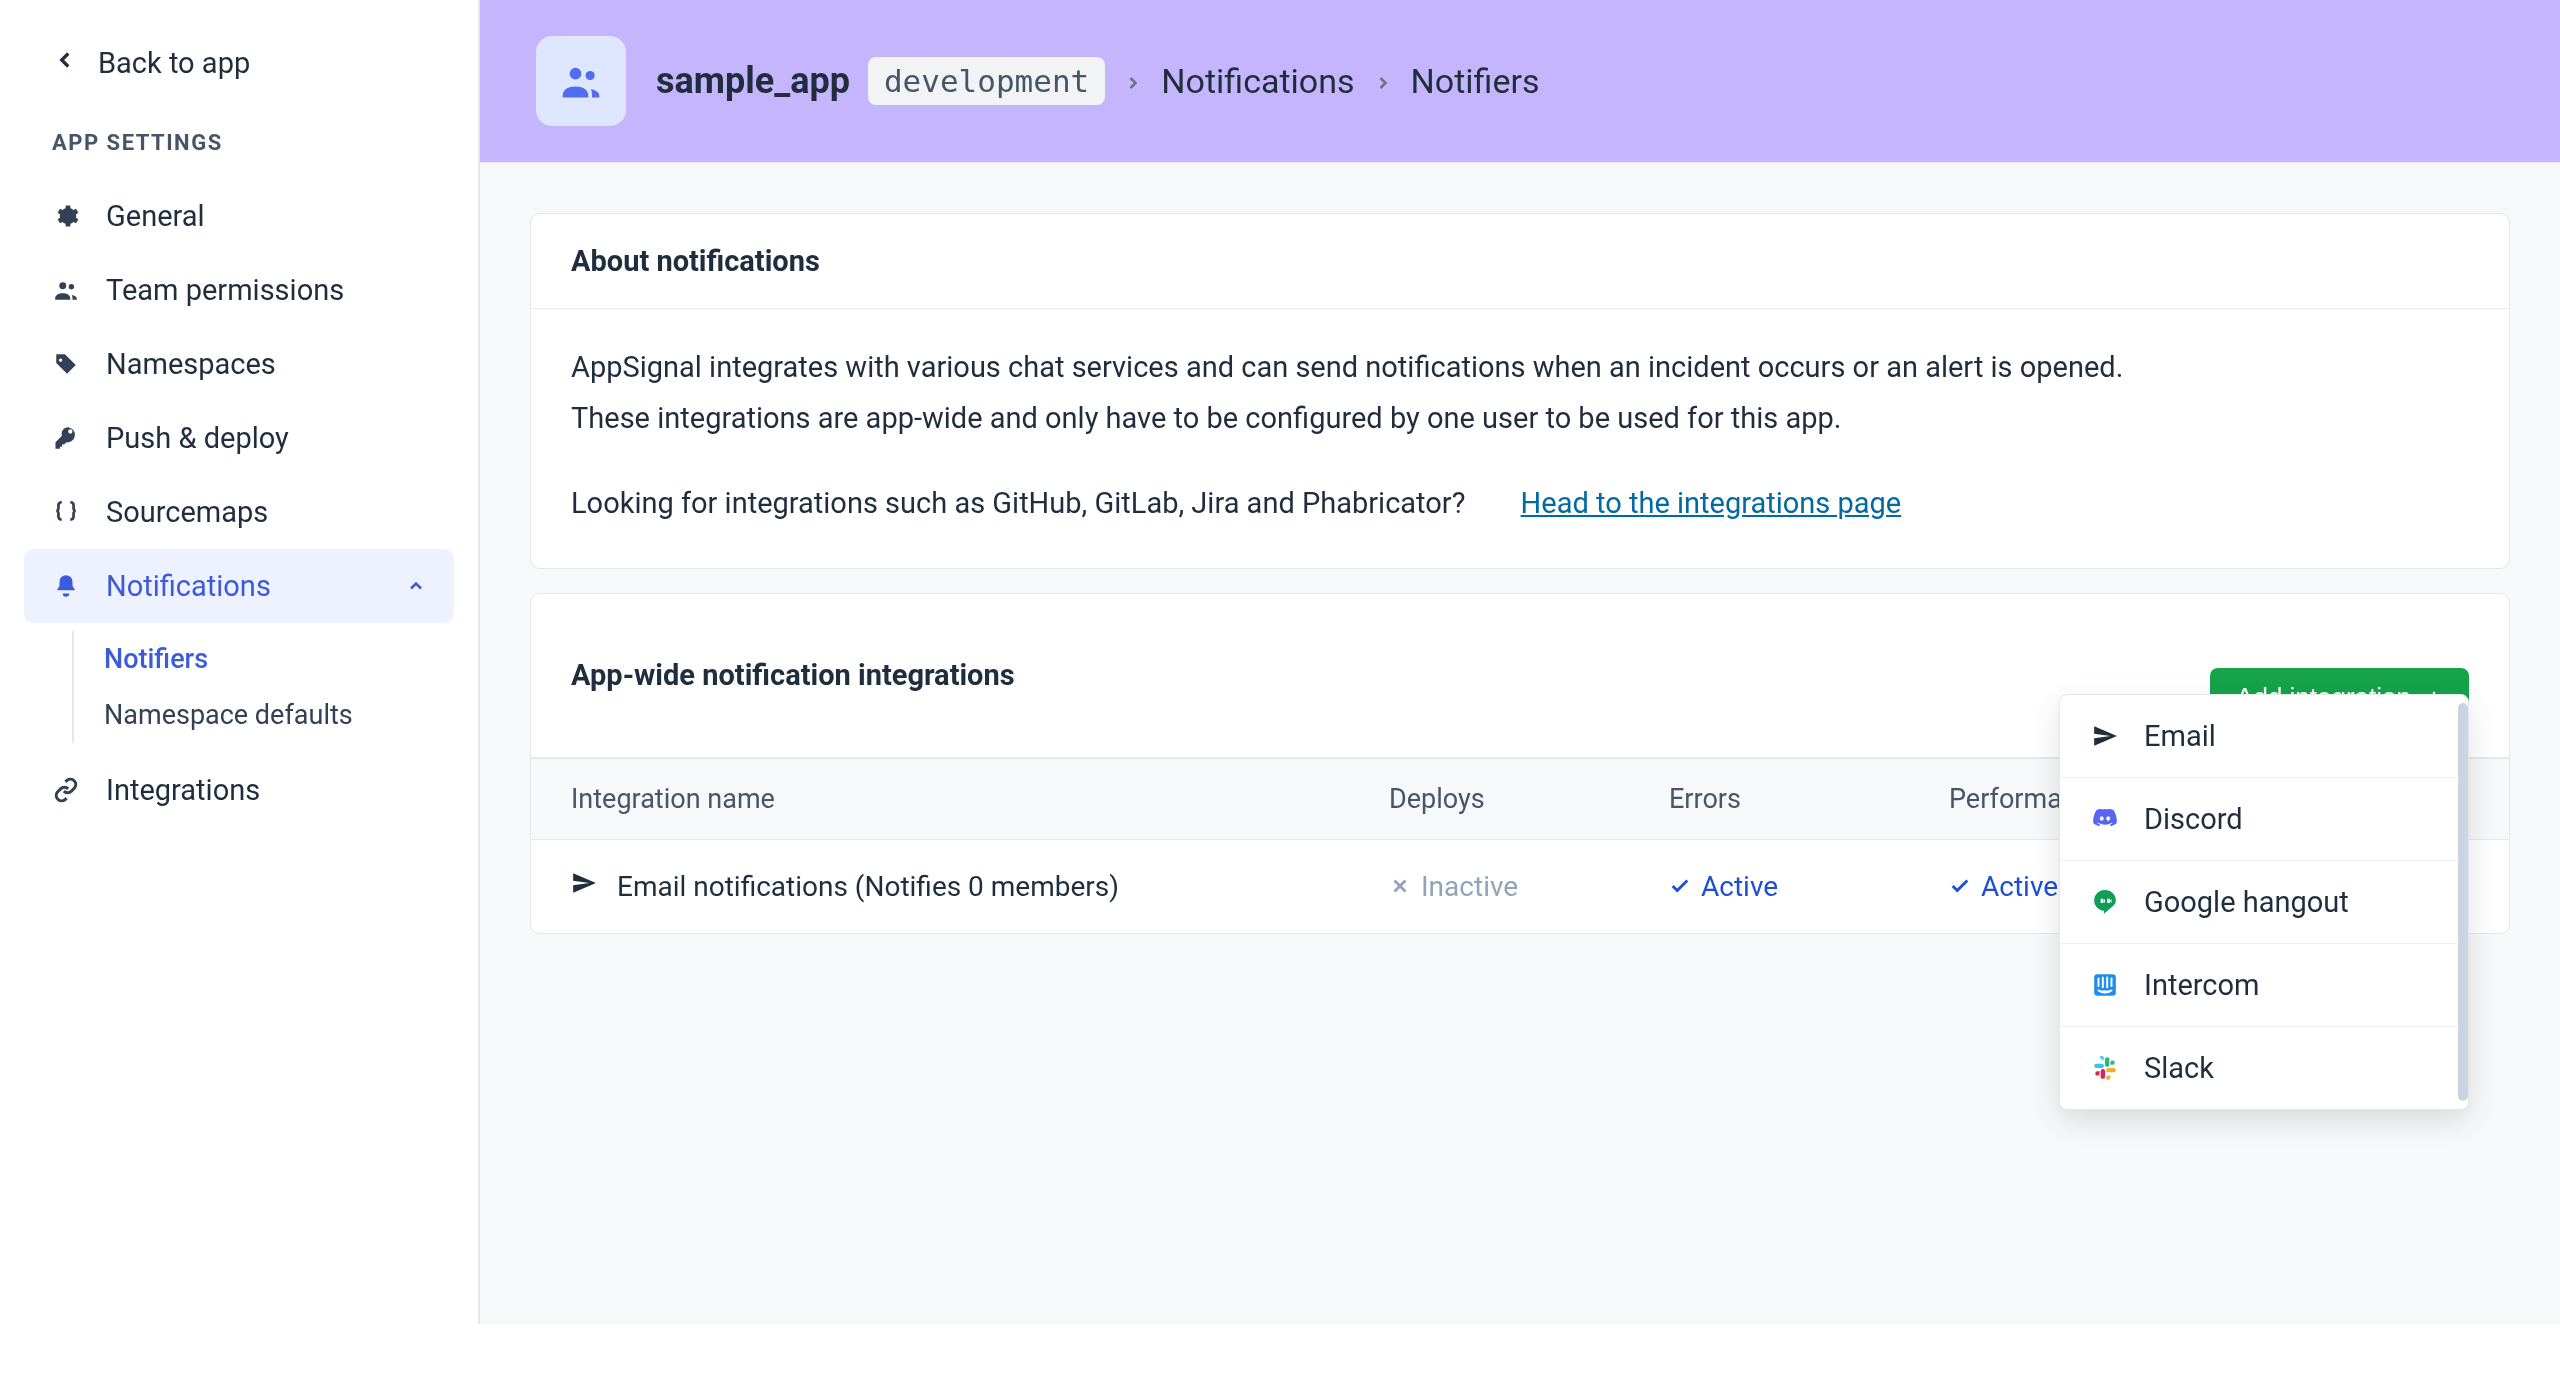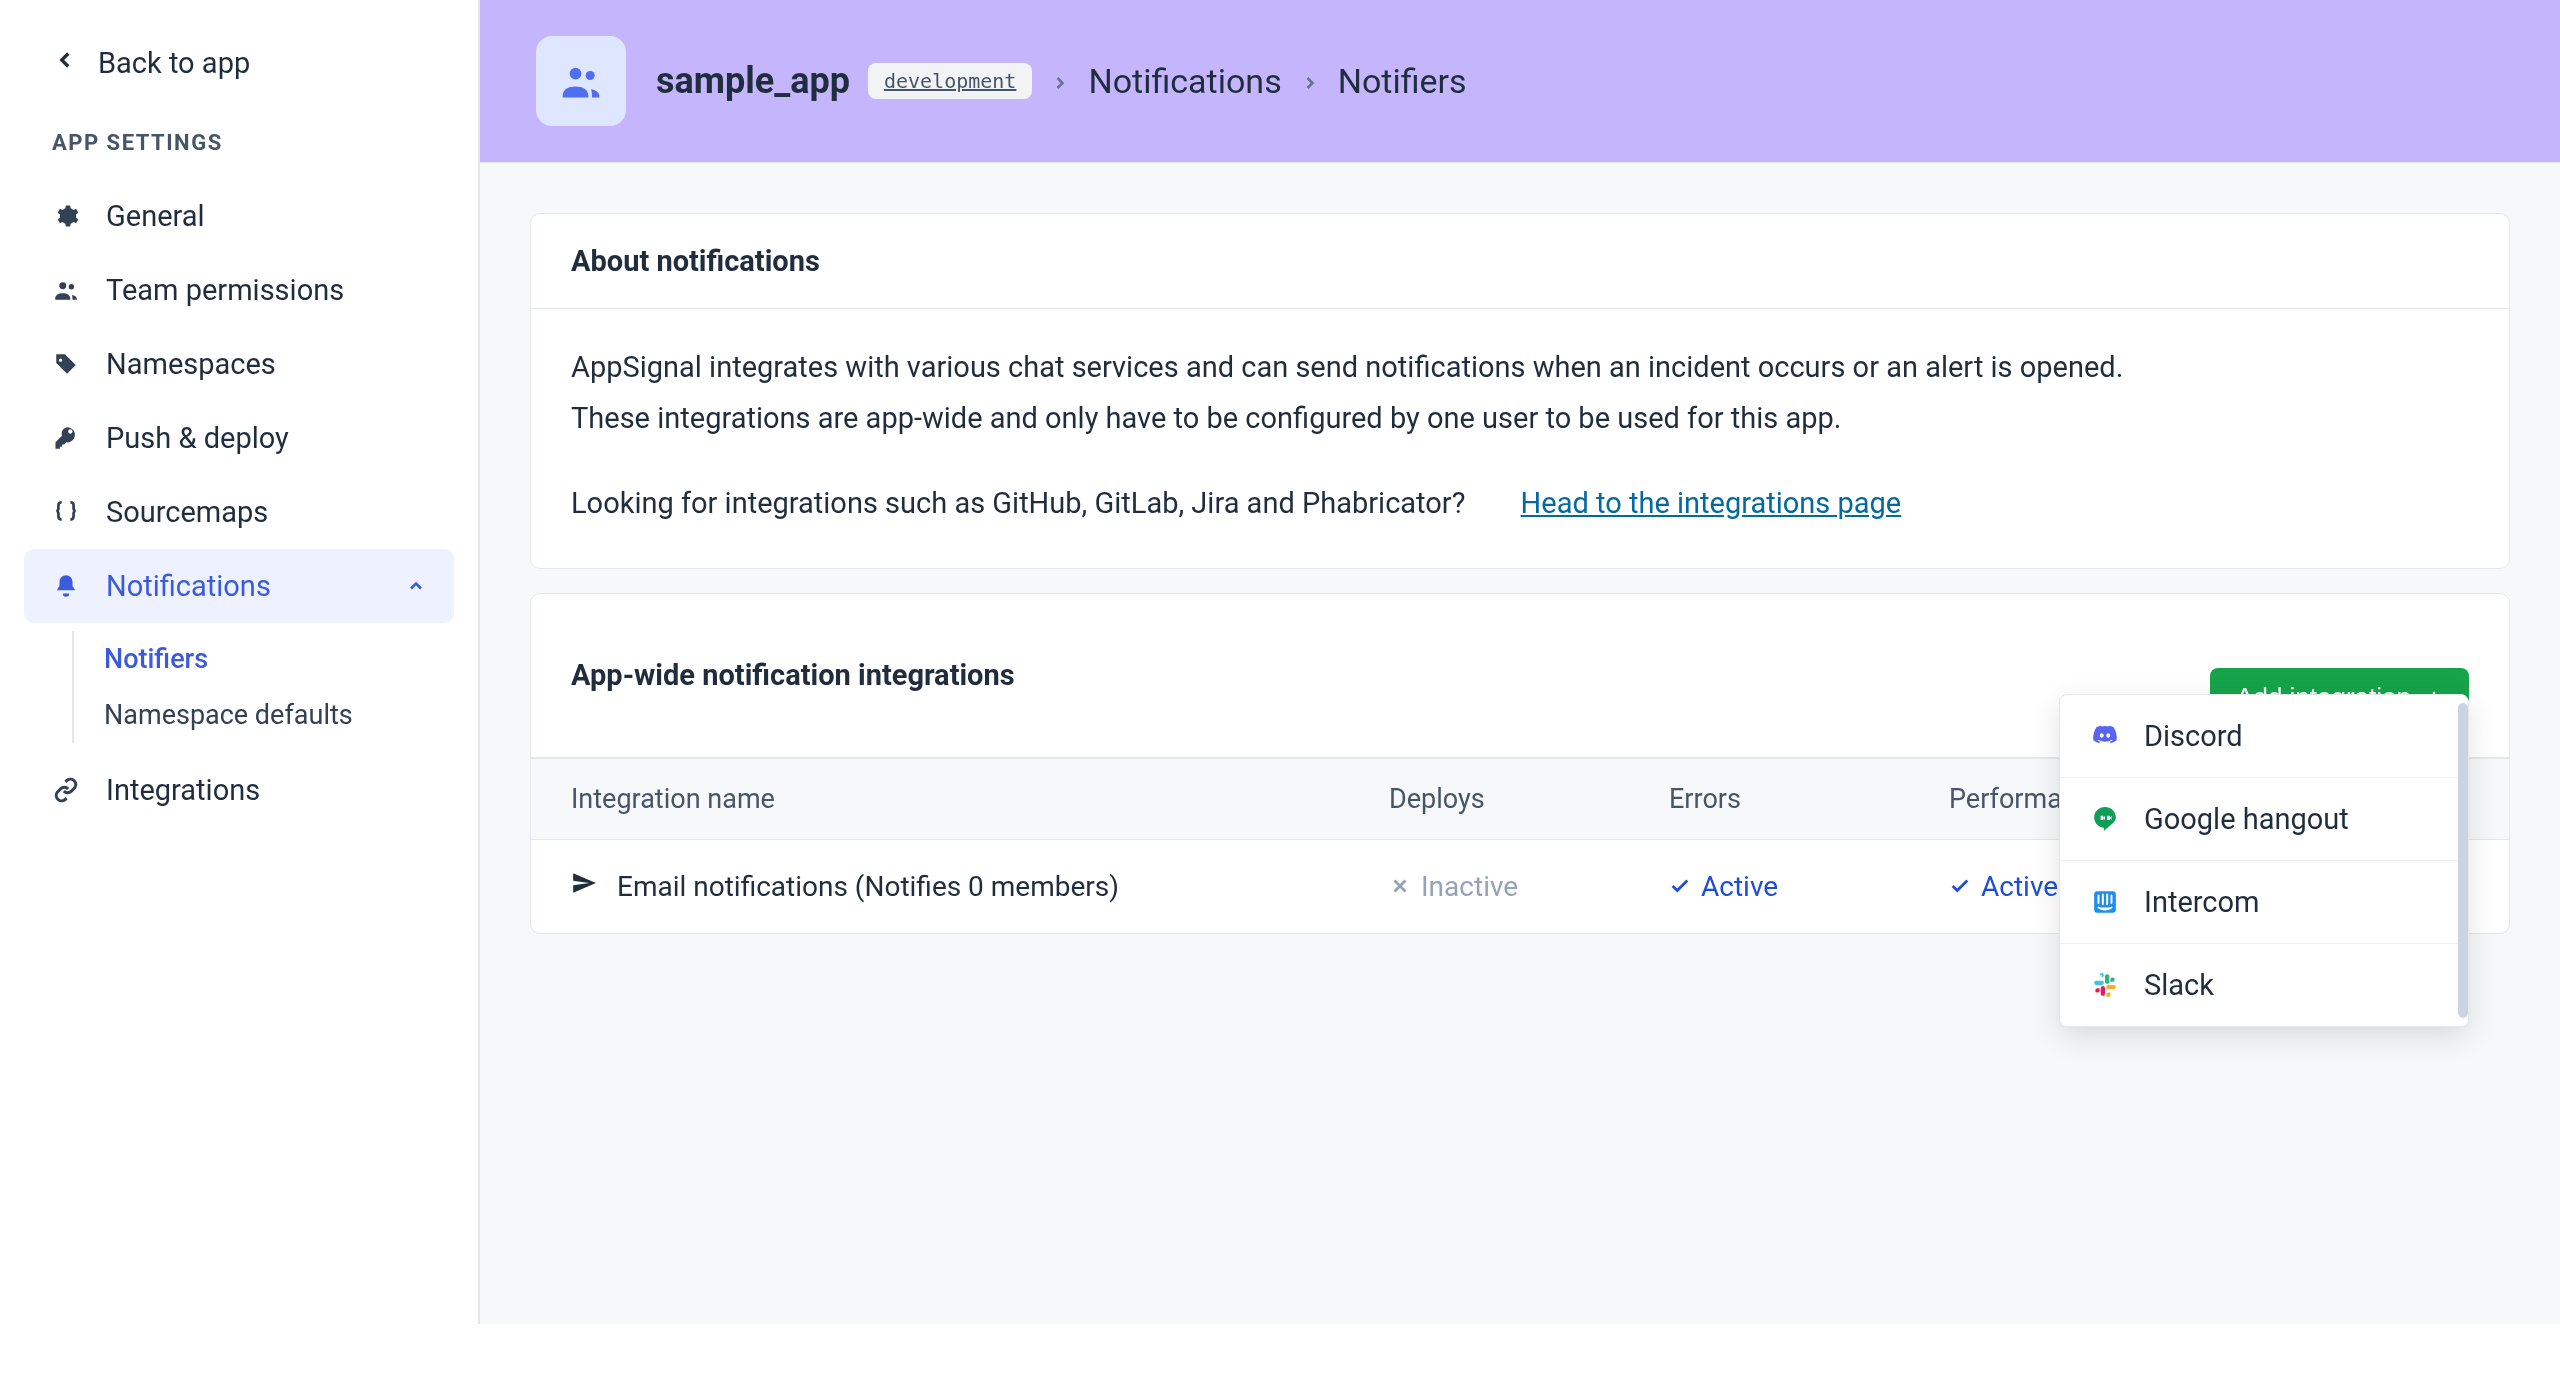--- a/index.html
+++ b/index.html
@@ -113,22 +113,21 @@
   font-size: 34px;
   color: #1f2d3d;
 }
 .breadcrumb .app-name { font-weight: 700; font-size: 36px; }
 .env-badge {
   background: #f1f3f5;
   color: #475569;
   padding: 6px 16px;
   border-radius: 8px;
   font-family: ui-monospace, Menlo, monospace;
-  font-size: 20px;
-  text-decoration: underline;
+  font-size: 31px;
 }
 .breadcrumb .chev { color: #64748b; }
 .content {
   padding: 50px;
 }
 .card {
   background: #fff;
   border: 1px solid #e5e7eb;
   border-radius: 10px;
   margin-bottom: 24px;
@@ -410,20 +409,28 @@
             <svg width="22" height="22" viewBox="0 0 24 24" fill="none" stroke="currentColor" stroke-width="3">
                 <polyline points="20 6 9 17 4 12"></polyline>
               </svg>
             <span>Active</span>
           </div>
           <div></div>
         </div>
 
         <div class="dropdown">
           <div class="dd-item">
+            <span class="dd-icon" style="color:#1f2d3d">
+              <svg width="26" height="26" viewBox="0 0 24 24" fill="currentColor">
+                  <path d="M2 21l21-9L2 3v7l15 2-15 2v7z"></path>
+                </svg>
+            </span>
+            <span>Email</span>
+          </div>
+          <div class="dd-item">
             <span class="dd-icon" style="color:#5865F2">
               <svg width="26" height="26" viewBox="0 0 24 24" fill="currentColor">
                   <path d="M20 4a18 18 0 00-4.5-1.4l-.3.6a16 16 0 00-6.4 0l-.3-.6A18 18 0 004 4C1.5 8 .8 12 1.2 16a18 18 0 005.4 2.7l.9-1.5c-.9-.3-1.7-.7-2.5-1.2l.6-.5a13 13 0 0012.8 0l.6.5c-.8.5-1.6.9-2.5 1.2l.9 1.5A18 18 0 0022.8 16c.5-4.6-.7-8.6-2.8-12zM9 13.5c-1 0-1.8-1-1.8-2s.8-2 1.8-2 1.8 1 1.8 2-.8 2-1.8 2zm6 0c-1 0-1.8-1-1.8-2s.8-2 1.8-2 1.8 1 1.8 2-.8 2-1.8 2z"></path>
                 </svg>
             </span>
             <span>Discord</span>
           </div>
           <div class="dd-item">
             <span class="dd-icon" style="color:#0f9d58">
               <svg width="26" height="26" viewBox="0 0 24 24" fill="currentColor">

